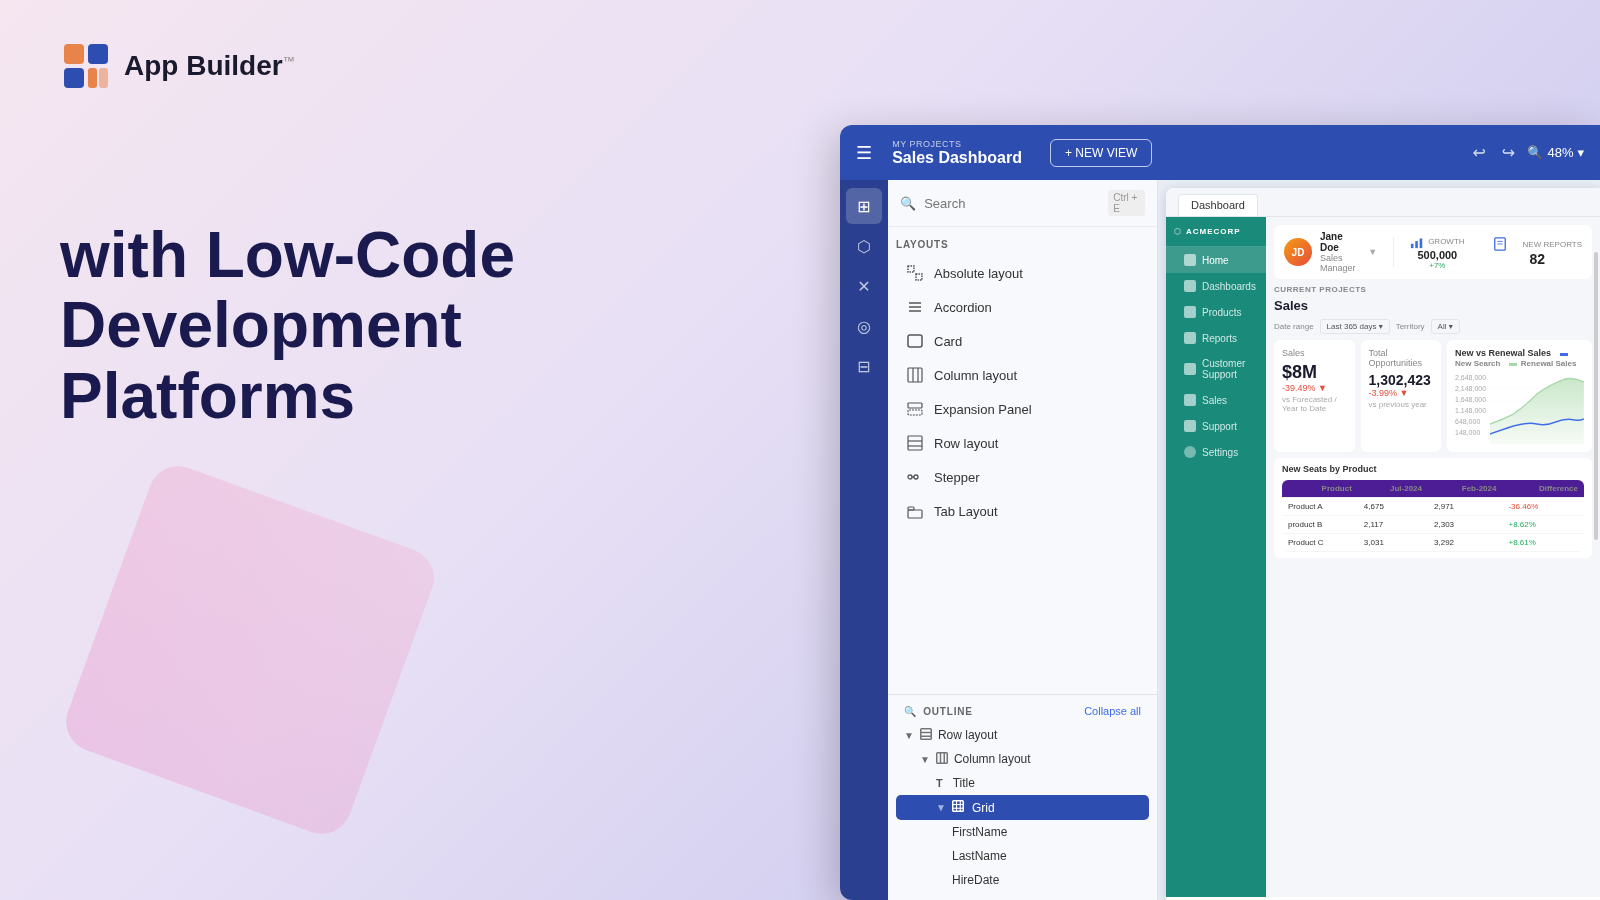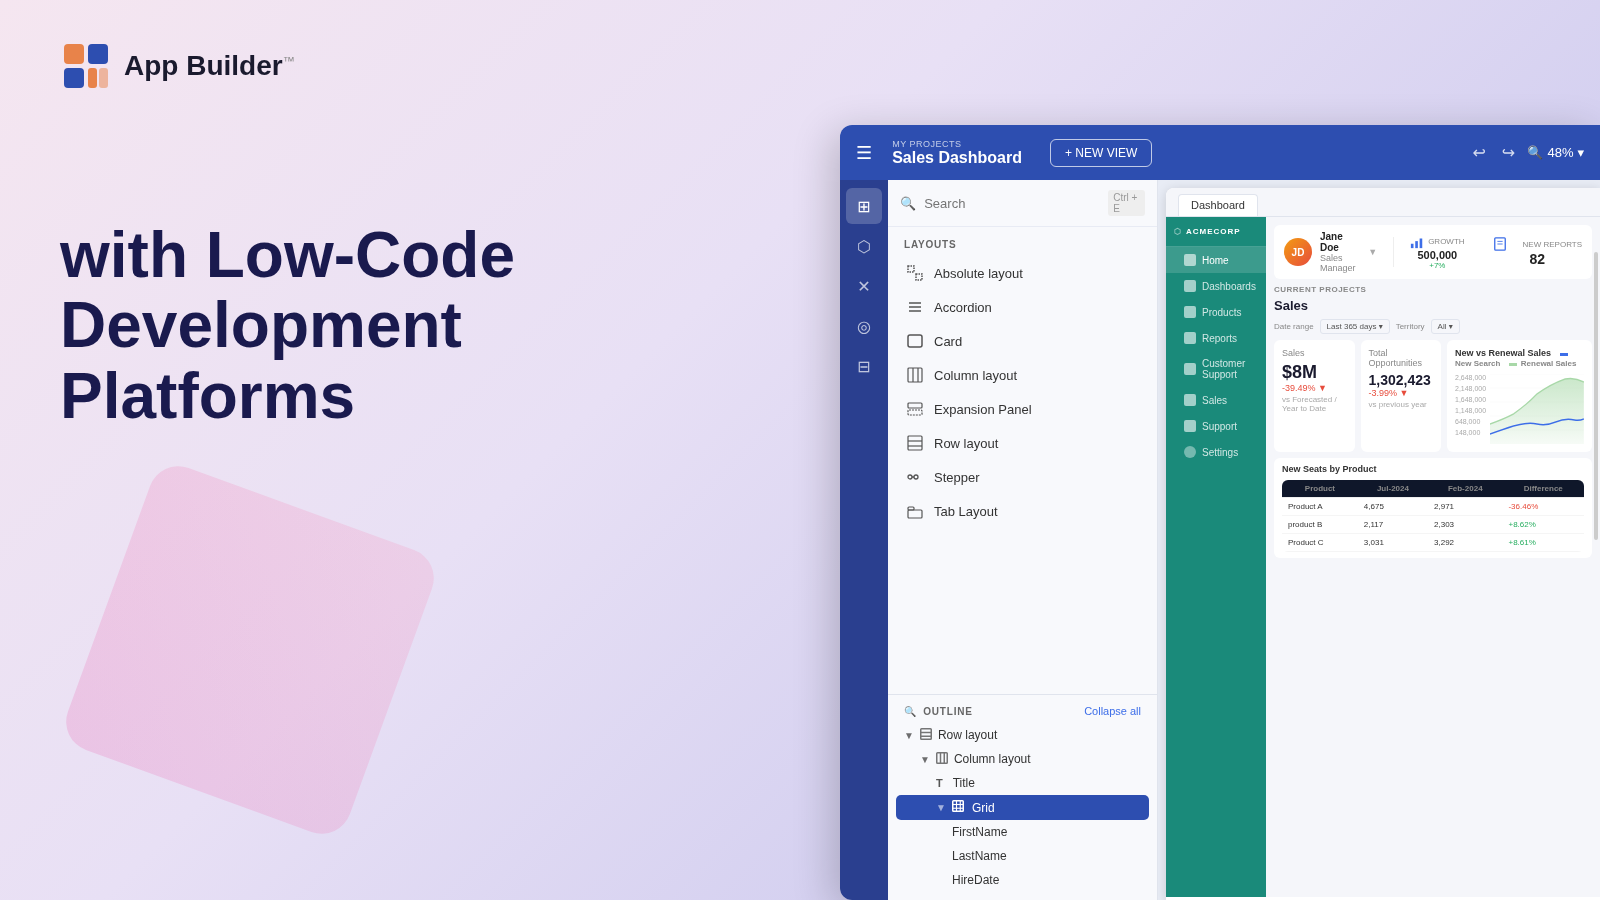--- a/index.html
+++ b/index.html
@@ -194,21 +194,21 @@
       padding: 2px 5px;
       border-radius: 3px;
     }
 
     .section-header {
       font-size: 10px;
       font-weight: 700;
       color: #666;
       text-transform: uppercase;
       letter-spacing: 0.8px;
-      padding: 12px 16px 6px;
+      padding: 12px 8px 6px;
     }
 
     .layout-items {
       padding: 0 8px;
       flex: 1;
       overflow-y: auto;
     }
 
     .layout-item {
       display: flex;
@@ -494,23 +494,23 @@
       overflow: hidden;
     }
 
     .dash-table table {
       width: 100%;
       border-collapse: collapse;
       font-size: 8px;
     }
 
     .dash-table th {
-      background: #0f172a;
+      background: #4c1d95;
       padding: 4px 6px;
-      text-align: center;
+      text-align: right;
       color: #888;
       font-weight: 600;
       border-bottom: 1px solid #eee;
     }
 
     .dash-table td {
       padding: 4px 6px;
       color: #333;
       border-bottom: 1px solid #f5f5f5;
     }

